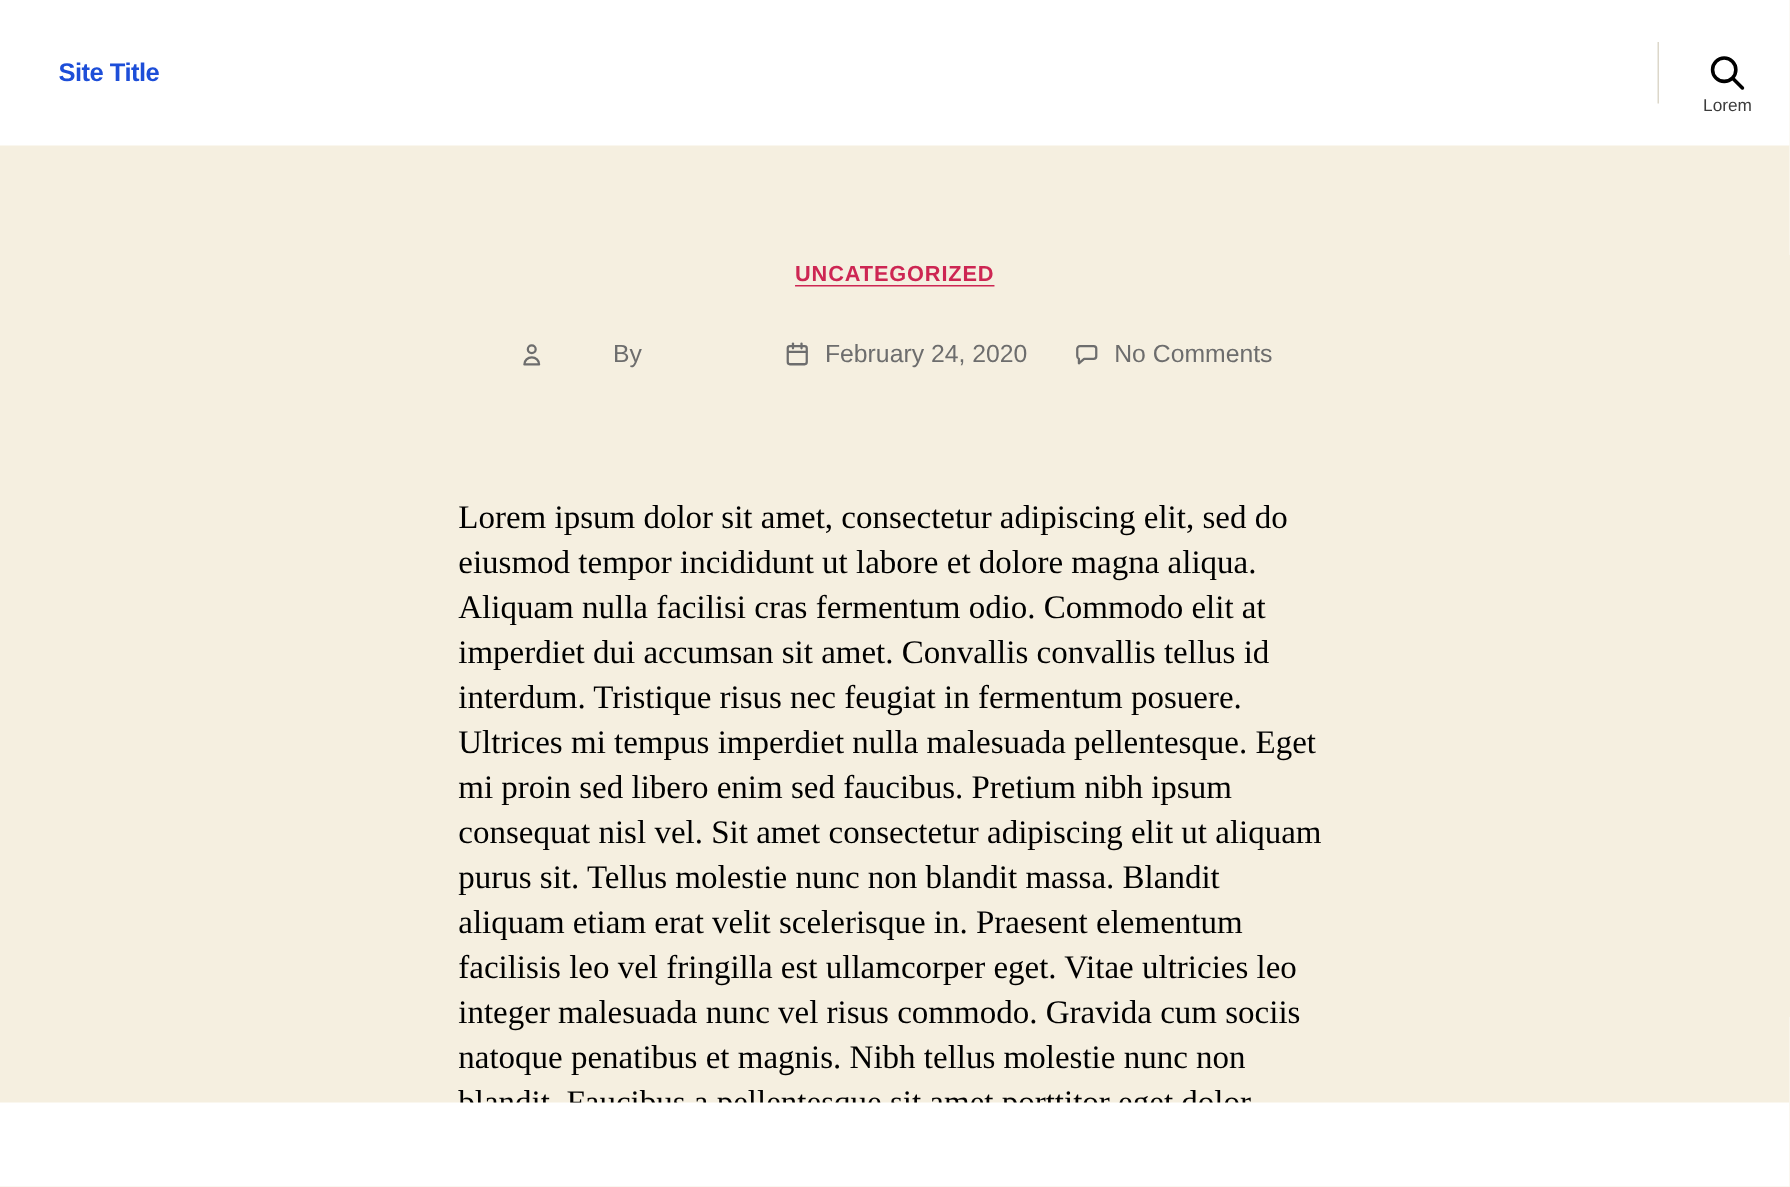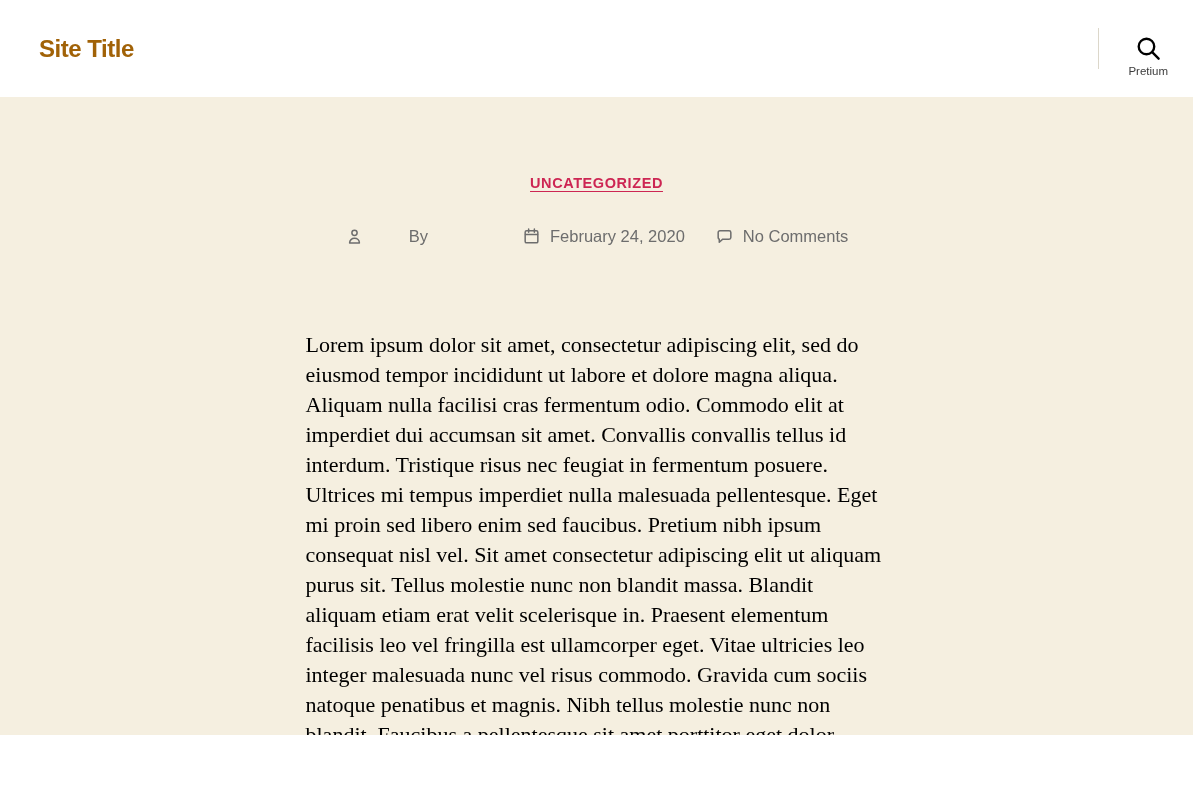--- a/index.html
+++ b/index.html
@@ -12,23 +12,23 @@
   
   .site-header {
     height: 97px;
     background: #ffffff;
     display: flex;
     align-items: center;
     justify-content: space-between;
     padding: 0 25px 0 39px;
   }
   .site-title {
-    font-size: 24px;
+    font-size: 17px;
     font-weight: 700;
-    color: #a16207;
+    color: #1d4ed8;
     letter-spacing: -0.02em;
     text-decoration: none;
     cursor: pointer;
   }
   .header-right {
     display: flex;
     align-items: center;
   }
   .primary-nav {
     display: flex;
@@ -133,21 +133,21 @@
 
   <div class="header-right">
 
     <div class="header-divider"></div>
 
     <button class="search-toggle">
       <svg width="27" height="27" viewBox="0 0 24 24" fill="none" stroke="currentColor" stroke-width="2.1" stroke-linecap="round">
         <circle cx="10.2" cy="10.2" r="6.9"></circle>
         <line x1="15.5" y1="15.5" x2="21" y2="21"></line>
       </svg>
-      <span class="search-label">Pretium</span>
+      <span class="search-label">Lorem</span>
     </button>
   </div>
 </header>
 
 <main class="site-content">
   <article class="post">
 
     <div class="entry-categories">
       <a href="#">Uncategorized</a>
     </div>

